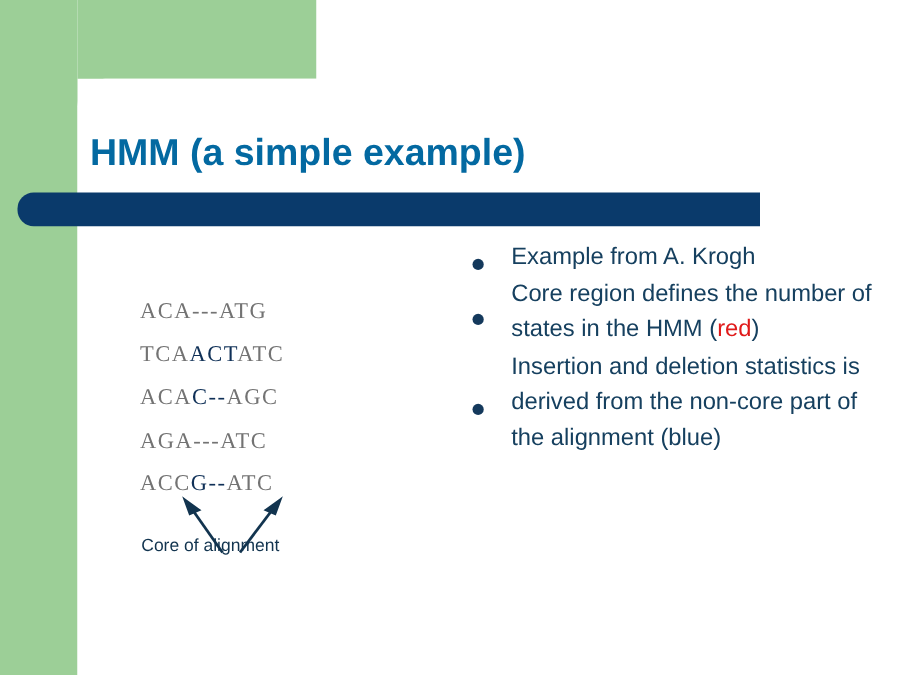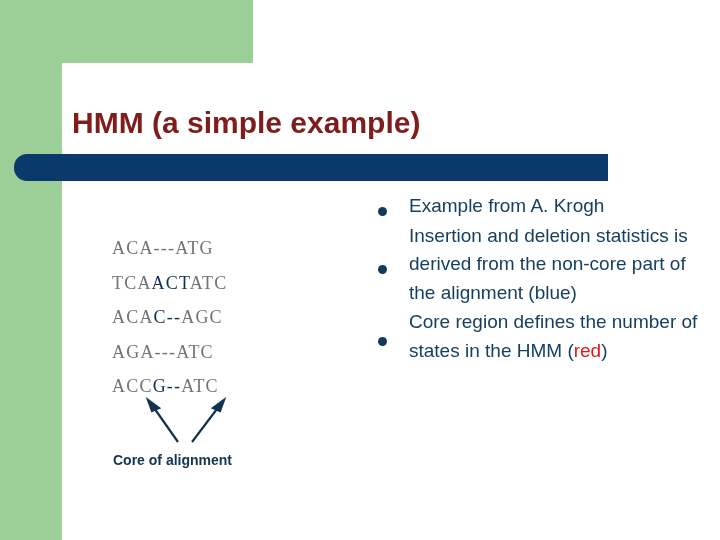--- a/index.html
+++ b/index.html
@@ -55,21 +55,21 @@
     border-bottom-left-radius: 13px;
   }
 
   
   .title {
     position: absolute;
     left: 72px;
     top: 106px;
     font-size: 30px;
     font-weight: bold;
-    color: #7f1d1d;
+    color: #0369a1;
     letter-spacing: 0px;
     white-space: nowrap;
   }
 
   
   .alignment {
     position: absolute;
     left: 112px;
     top: 231px;
     font-family: "Liberation Serif", serif;
@@ -88,23 +88,23 @@
     left: 130px;
     top: 396px;
     width: 110px;
     height: 50px;
   }
 
   
   .caption {
     position: absolute;
     left: 113px;
-    top: 452px;
+    top: 428px;
     font-size: 14px;
-    font-weight: bold;
+    font-weight: normal;
     color: #12344f;
     white-space: nowrap;
   }
 
   
   .bullets {
     position: absolute;
     left: 378px;
     top: 192px;
     width: 320px;
@@ -160,21 +160,21 @@
 
   <div class="caption">Core of alignment</div>
 
   <div class="bullets">
       <div class="bullet-item">
         <span class="bullet-marker"></span>
         <div class="bullet-text"><span class="kw-blue">Example from A. Krogh</span></div>
       </div>
       <div class="bullet-item">
         <span class="bullet-marker"></span>
-        <div class="bullet-text"><span class="kw-blue">Insertion and deletion statistics is derived from the non-core part of the alignment (blue)</span></div>
+        <div class="bullet-text"><span class="kw-blue">Core region defines the number of states in the HMM (</span><span class="kw-red">red</span><span class="kw-blue">)</span></div>
       </div>
       <div class="bullet-item">
         <span class="bullet-marker"></span>
-        <div class="bullet-text"><span class="kw-blue">Core region defines the number of states in the HMM (</span><span class="kw-red">red</span><span class="kw-blue">)</span></div>
+        <div class="bullet-text"><span class="kw-blue">Insertion and deletion statistics is derived from the non-core part of the alignment (blue)</span></div>
       </div>
     </div>
 
 </div>
 
 </body></html>

